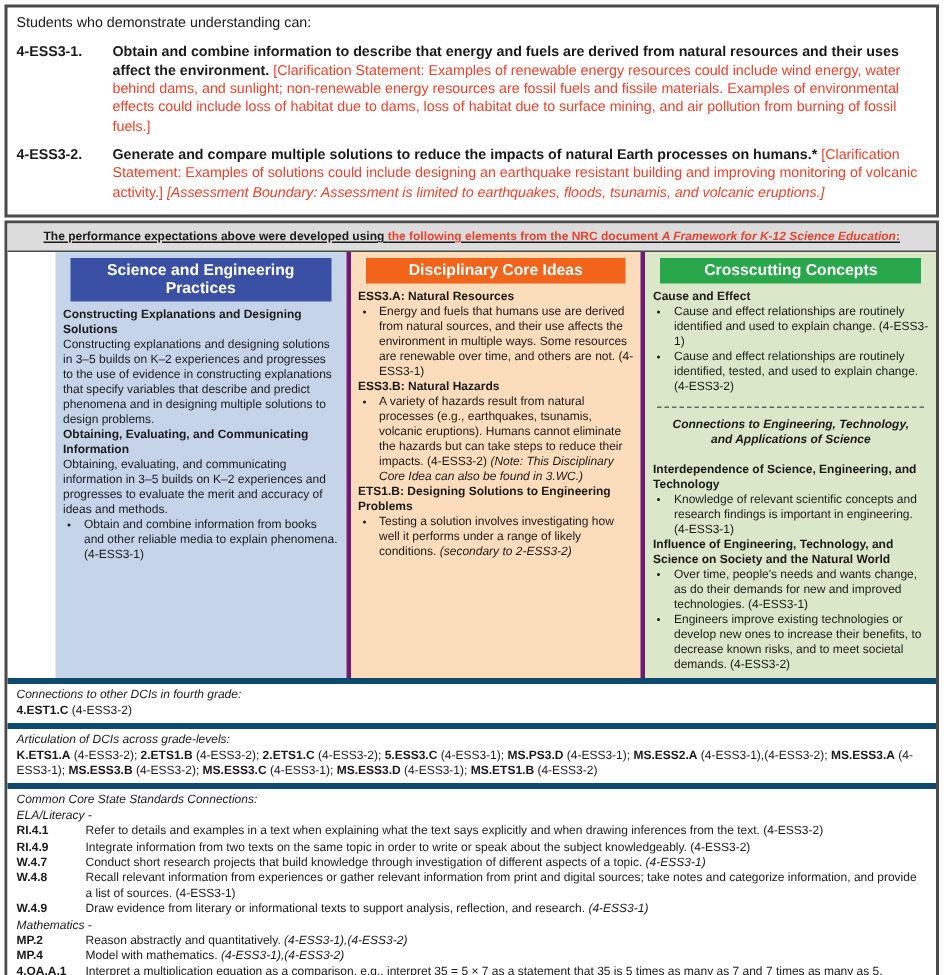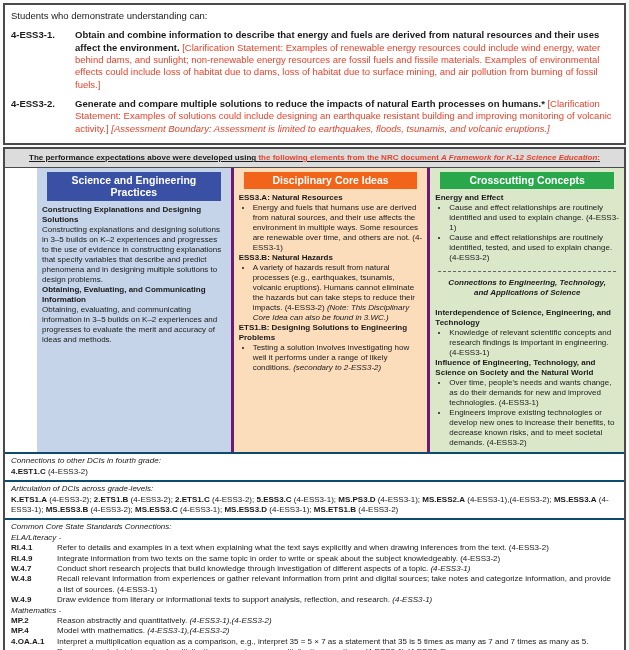--- a/index.html
+++ b/index.html
@@ -41,21 +41,21 @@
   .sec-h{font-size:8px;font-weight:bold;line-height:1.25;margin:0;}
   .sec-p{font-size:8px;line-height:1.25;margin:0;}
   .col ul{margin:0;padding-left:14px;}
   .col li{font-size:8px;line-height:1.25;}
   .dashed-div{border-top:1px dashed #666;margin:8px 3px 6px 3px;height:0;}
   .cc-conn-head{
     text-align:center;font-weight:bold;font-style:italic;font-size:8px;
     line-height:1.3;margin:4px 12px 10px 12px;
   }
   
-  .conn-row{border-top:2px solid #0c4a6e;padding:2px 6px 3px 6px;font-size:8px;line-height:1.3;background:#fff;}
+  .conn-row{border-top:4px solid #0c4a6e;padding:2px 6px 3px 6px;font-size:8px;line-height:1.3;background:#fff;}
   .conn-label{font-style:italic;}
   .ccss-row{display:flex;}
   .ccss-code{flex:0 0 46px;font-weight:bold;}
   .ccss-text{flex:1;padding-right:4px;}
   
   .footnotes{padding:8px 4px 0 4px;font-size:8px;line-height:1.35;color:#2b2b2b;}
 </style>
 </head>
 <body>
 
@@ -81,20 +81,23 @@
 
     <div class="cols">
 
       <div class="col col-sep">
         <div class="col-header">Science and Engineering Practices</div>
         <div class="col-inner">
           <div class="sec-h">Constructing Explanations and Designing Solutions</div>
           <div class="sec-p">Constructing explanations and designing solutions in 3–5 builds on K–2 experiences and progresses to the use of evidence in constructing explanations that specify variables that describe and predict phenomena and in designing multiple solutions to design problems.</div>
           <div class="sec-h">Obtaining, Evaluating, and Communicating Information</div>
           <div class="sec-p">Obtaining, evaluating, and communicating information in 3–5 builds on K–2 experiences and progresses to evaluate the merit and accuracy of ideas and methods.</div>
+          <ul>
+            <li>Obtain and combine information from books and other reliable media to explain phenomena. (4-ESS3-1)</li>
+          </ul>
         </div>
       </div>
 
       <div class="col col-dci">
         <div class="col-header">Disciplinary Core Ideas</div>
         <div class="col-inner">
           <div class="sec-h">ESS3.A: Natural Resources</div>
           <ul>
             <li><span>Energy and fuels that humans use are derived from natural sources, and their use affects the environment in multiple ways. Some resources are renewable over time, and others are not. (4-ESS3-1)</span><span class="i"></span></li>
           </ul>
@@ -105,21 +108,21 @@
           <div class="sec-h">ETS1.B: Designing Solutions to Engineering Problems</div>
           <ul>
             <li><span>Testing a solution involves investigating how well it performs under a range of likely conditions. </span><span class="i">(secondary to 2-ESS3-2)</span></li>
           </ul>
         </div>
       </div>
 
       <div class="col col-cc">
         <div class="col-header">Crosscutting Concepts</div>
         <div class="col-inner">
-          <div class="sec-h">Energy and Effect</div>
+          <div class="sec-h">Cause and Effect</div>
           <ul>
             <li>Cause and effect relationships are routinely identified and used to explain change. (4-ESS3-1)</li>
             <li>Cause and effect relationships are routinely identified, tested, and used to explain change. (4-ESS3-2)</li>
           </ul>
           <div class="dashed-div"></div>
           <div class="cc-conn-head">Connections to Engineering, Technology, and Applications of Science</div>
           <div class="sec-h">Interdependence of Science, Engineering, and Technology</div>
           <ul>
             <li>Knowledge of relevant scientific concepts and research findings is important in engineering. (4-ESS3-1)</li>
           </ul>

